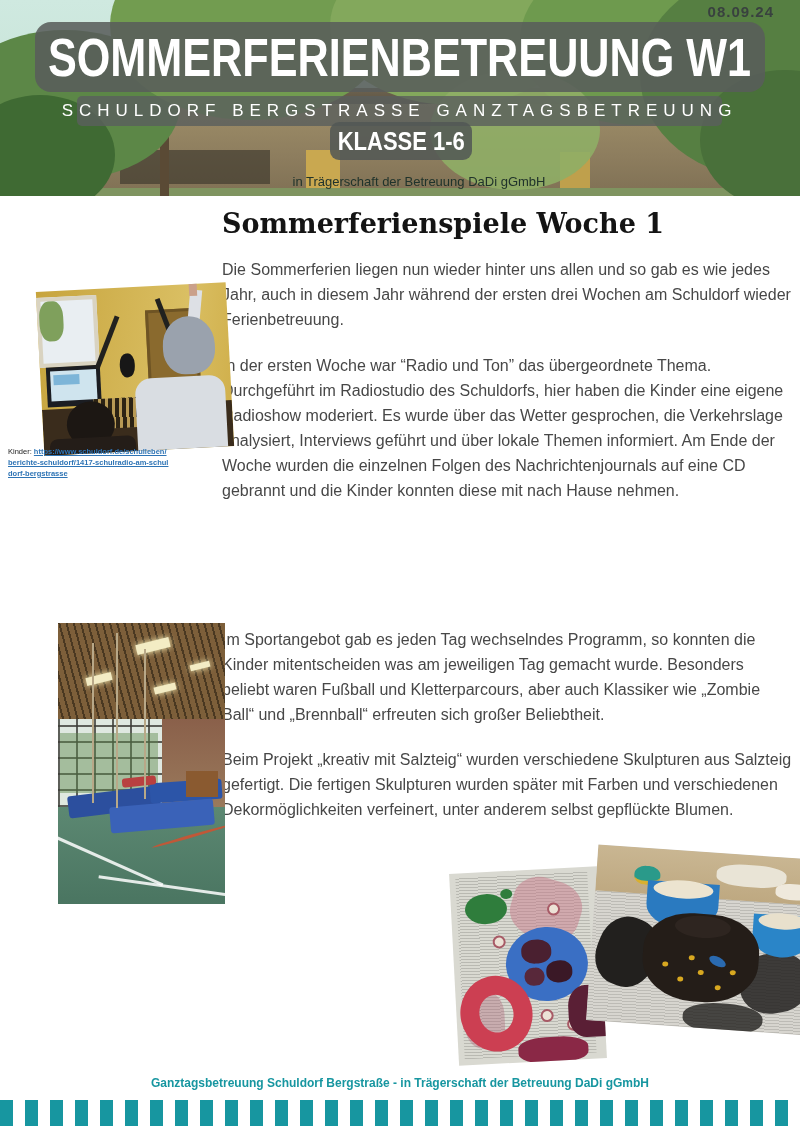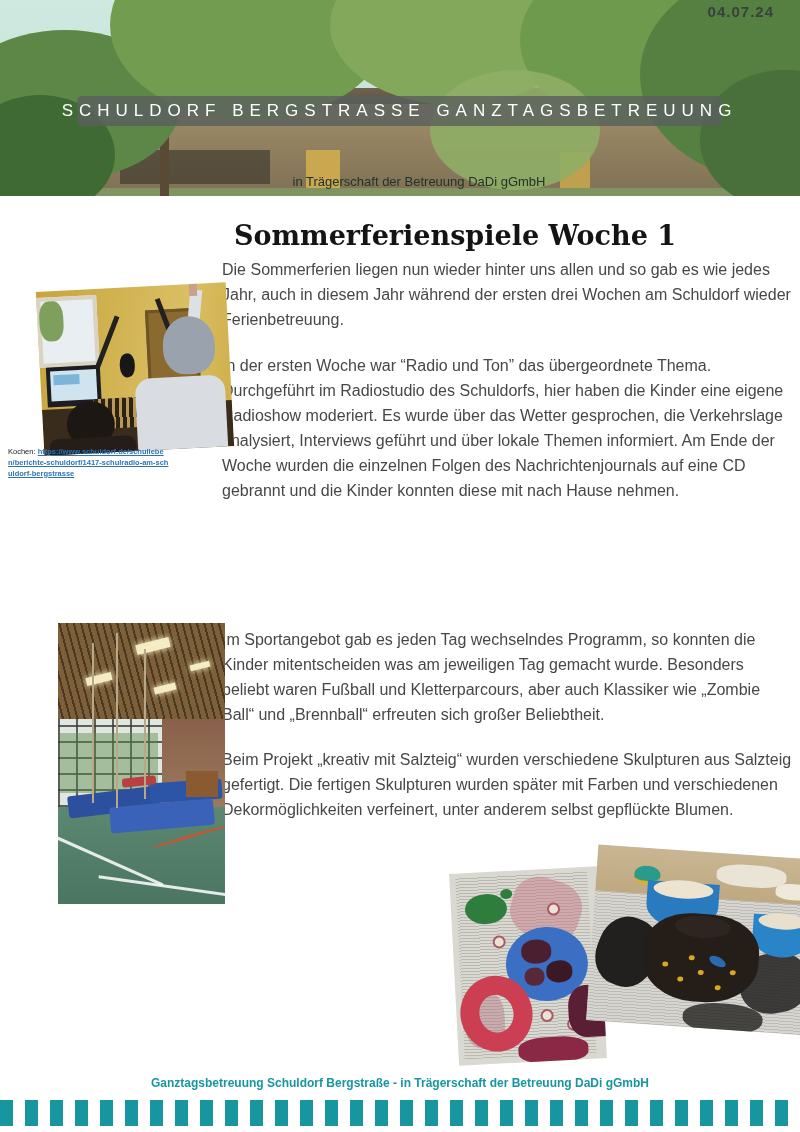--- a/index.html
+++ b/index.html
@@ -37,21 +37,21 @@
                    background:rgba(90,95,93,0.82);display:flex;align-items:center;justify-content:center;}
   .hero-subtitle-band span{font-size:17px;font-weight:normal;color:#ffffff;letter-spacing:6px;white-space:nowrap;}
   .hero-badge{position:absolute;left:330px;top:122px;width:142px;height:38px;border-radius:9px;
                    background:rgba(82,87,85,0.86);display:flex;align-items:center;justify-content:center;}
   .hero-badge span{display:inline-block;transform:scaleX(0.88);font-size:25px;font-weight:bold;
                    color:#ffffff;white-space:nowrap;}
   .hero-tagline{position:absolute;left:0;top:174px;width:100%;text-align:center;
                    font-size:13px;font-weight:400;color:#20332b;padding-left:19px;}
 
   
-  .article-heading{position:absolute;left:222px;top:208px;margin:12px;
+  .article-heading{position:absolute;left:222px;top:208px;margin:0;
                    font-family:"DejaVu Serif",serif;font-weight:600;font-size:27px;color:#141414;}
   .para{position:absolute;left:222px;width:573px;margin:0;
         font-size:16px;line-height:25px;color:#474747;}
   .para-1{top:257px;} .para-2{top:353px;} .para-3{top:553px;} .para-4{top:627px;} .para-5{top:747px;}
 
   .source{position:absolute;left:8px;top:438px;width:162px;font-size:7.5px;line-height:11px;color:#222;}
   .source a{color:#2e74b5;text-decoration:underline;word-break:break-all;font-weight:bold;}
 
   
   .photo{position:absolute;overflow:hidden;}
@@ -175,23 +175,29 @@
     <div class="el hx hx-trunk"></div>
     <div class="el hx hx-tree hx-t1"></div>
     <div class="el hx hx-tree hx-t2"></div>
     <div class="el hx hx-tree hx-t3"></div>
     <div class="el hx hx-tree hx-t4"></div>
     <div class="el hx hx-tree hx-t5"></div>
     <div class="el hx hx-tree hx-t6"></div>
     <div class="el hx hx-tree hx-t7"></div>
     <div class="el hx hx-tree hx-t8"></div>
 
-    <div class="hero-date">04.07.24</div>
+    <div class="hero-date">08.09.24</div>
+    <div class="hero-title-band">
+      <span>SOMMERFERIENBETREUUNG W1</span>
+    </div>
     <div class="hero-subtitle-band">
       <span>SCHULDORF BERGSTRASSE GANZTAGSBETREUUNG</span>
+    </div>
+    <div class="hero-badge">
+      <span>KLASSE 1-6</span>
     </div>
     <div class="hero-tagline">in Trägerschaft der Betreuung DaDi gGmbH</div>
   </header>
 
   <h1 class="article-heading">Sommerferienspiele Woche 1</h1>
 
   <p class="para para-1">Die Sommerferien liegen nun wieder hinter uns allen und so gab es wie jedes Jahr, auch in diesem Jahr während der ersten drei Wochen am Schuldorf wieder Ferienbetreuung.</p>
   <p class="para para-2">In der ersten Woche war “Radio und Ton” das übergeordnete Thema. Durchgeführt im Radiostudio des Schuldorfs, hier haben die Kinder eine eigene Radioshow moderiert. Es wurde über das Wetter gesprochen, die Verkehrslage analysiert, Interviews geführt und über lokale Themen informiert. Am Ende der Woche wurden die einzelnen Folgen des Nachrichtenjournals auf eine CD gebrannt und die Kinder konnten diese mit nach Hause nehmen.</p>
   <p class="para para-4">Im Sportangebot gab es jeden Tag wechselndes Programm, so konnten die Kinder mitentscheiden was am jeweiligen Tag gemacht wurde. Besonders beliebt waren Fußball und Kletterparcours, aber auch Klassiker wie „Zombie Ball“ und „Brennball“ erfreuten sich großer Beliebtheit.</p>
   <p class="para para-5">Beim Projekt „kreativ mit Salzteig“ wurden verschiedene Skulpturen aus Salzteig gefertigt. Die fertigen Skulpturen wurden später mit Farben und verschiedenen Dekormöglichkeiten verfeinert, unter anderem selbst gepflückte Blumen.</p>
@@ -211,21 +217,21 @@
     <div class="el rp-mic2"></div>
     <div class="el rp-kid2-arm"></div>
     <div class="el rp-kid2-hand"></div>
     <div class="el rp-kid2-body"></div>
     <div class="el rp-kid2-beanie"></div>
     <div class="el rp-kid1-hair"></div>
     <div class="el rp-kid1-body"></div>
   </figure>
 
   <p class="source">
-    <span>Kochen:</span>
+    <span>Kinder:</span>
     <a href="#">https://www.schuldorf.de/schulleben/berichte-schuldorf/1417-schulradio-am-schuldorf-bergstrasse</a>
   </p>
 
   <figure class="photo gym">
     <div class="el gp-ceiling"></div>
     <div class="el gp-light gp-l1"></div>
     <div class="el gp-light gp-l2"></div>
     <div class="el gp-light gp-l3"></div>
     <div class="el gp-light gp-l4"></div>
     <div class="el gp-window"></div>

